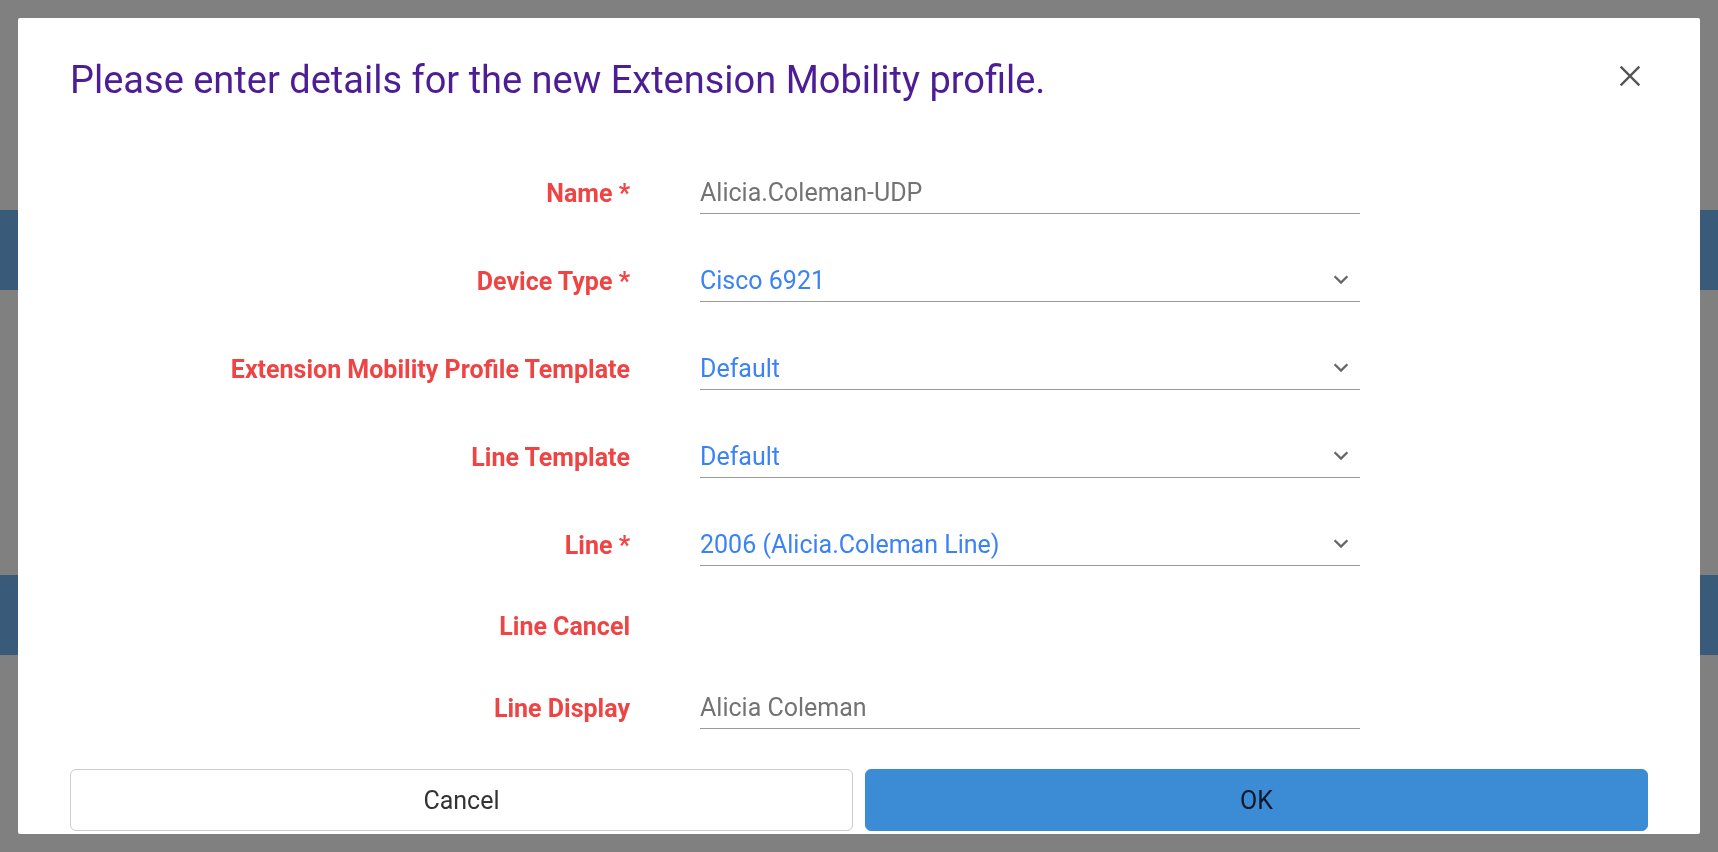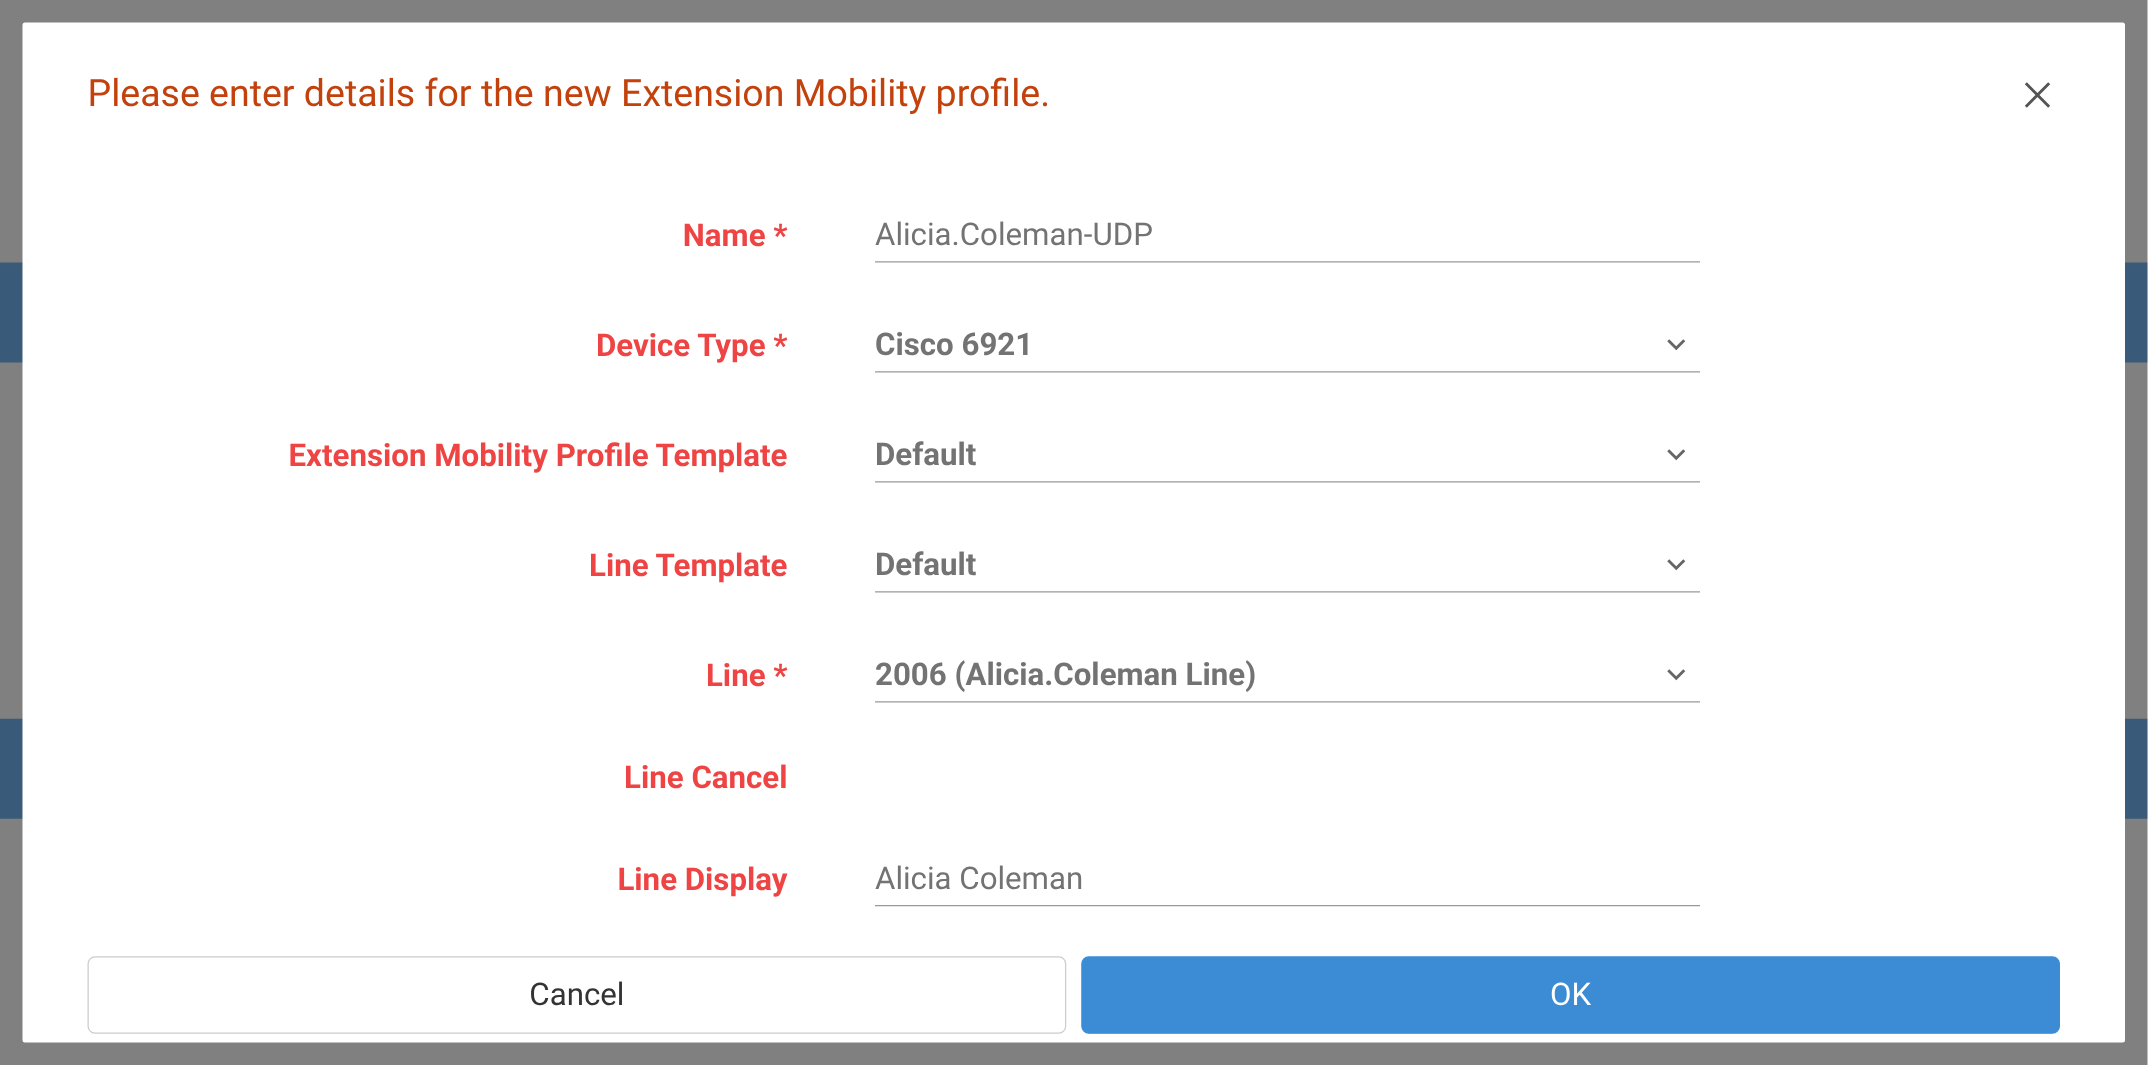--- a/index.html
+++ b/index.html
@@ -43,23 +43,23 @@
       flex-direction: column;
       padding: 40px 52px 28px 52px;
     }
     .modal-header {
       display: flex;
       justify-content: space-between;
       align-items: flex-start;
       margin-bottom: 70px;
     }
     .modal-title {
-      font-size: 30px;
-      font-weight: 400;
-      color: #c2410c;
+      font-size: 38px;
+      font-weight: 400;
+      color: #4c1d95;
     }
     .close-icon {
       cursor: pointer;
       color: #555555;
       padding: 4px;
     }
     .close-icon svg {
       width: 28px;
       height: 28px;
       stroke: currentColor;
@@ -97,22 +97,22 @@
       padding: 6px 0;
       background: transparent;
       outline: none;
       font-family: inherit;
     }
     .form-select {
       width: 100%;
       border: none;
       border-bottom: 1px solid #999999;
       font-size: 25px;
-      font-weight: 700;
-      color: #737373;
+      font-weight: 400;
+      color: #3b82f6;
       padding: 6px 40px 6px 0;
       background: transparent;
       outline: none;
       cursor: pointer;
       position: relative;
     }
     .chevron-down {
       position: absolute;
       right: 8px;
       top: 50%;
@@ -143,21 +143,21 @@
       align-items: center;
       justify-content: center;
     }
     .btn-cancel {
       background: #ffffff;
       color: #333333;
       border: 1px solid #cccccc;
     }
     .btn-ok {
       background: #3b8cd4;
-      color: #ffffff;
+      color: #0f172a;
       border: 1px solid #3b8cd4;
     }
   </style>
 </head>
 <body>
 
 <div class="backdrop-bar-1"></div>
 <div class="backdrop-bar-2"></div>
 
 <div class="modal">

